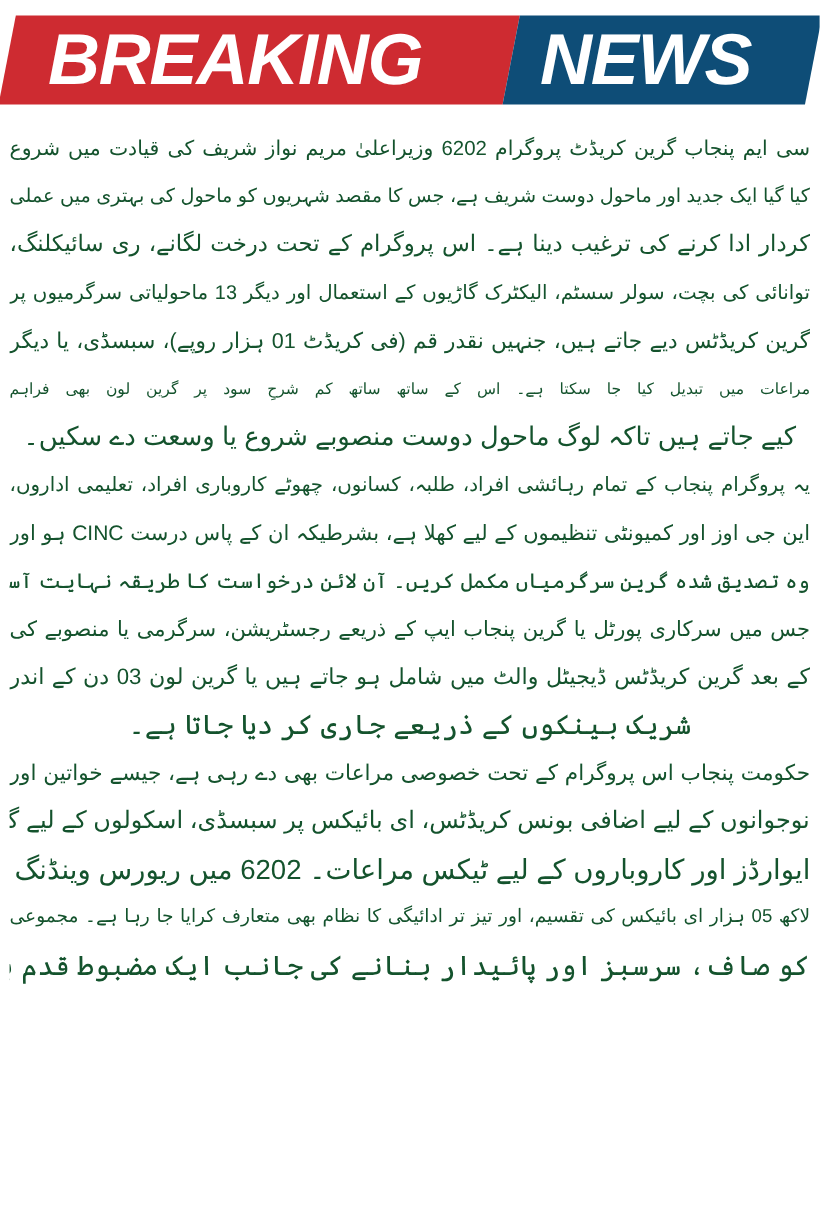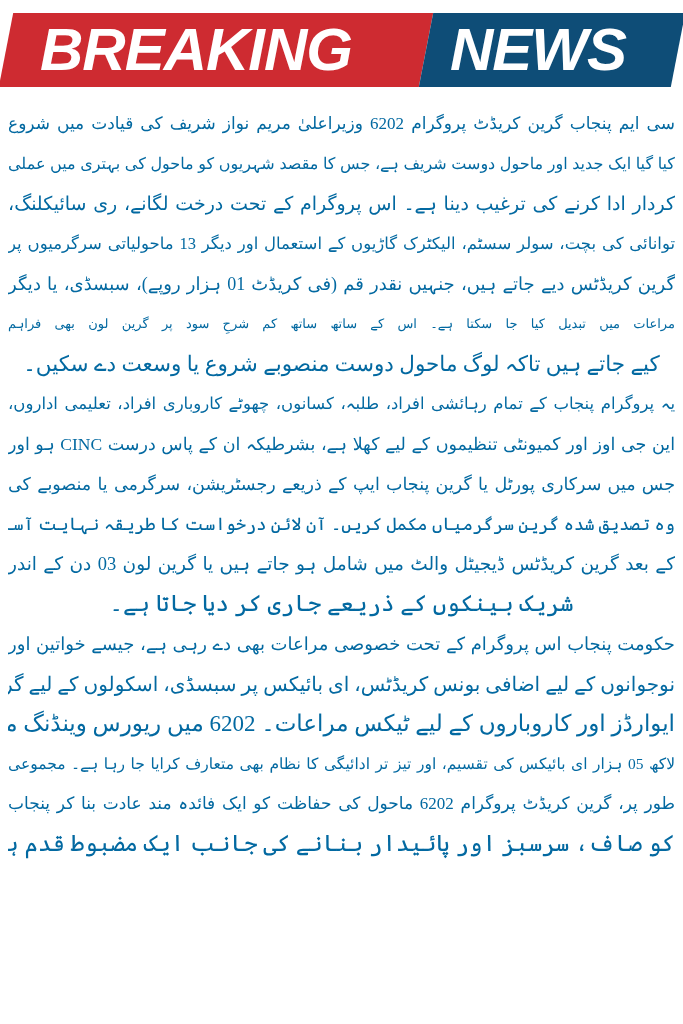--- a/index.html
+++ b/index.html
@@ -76,24 +76,24 @@
     margin: 0;
   }
   .line {
     direction: rtl;
     unicode-bidi: bidi-override;
     text-align: justify;
     text-align-last: justify;
     font-size: 23px;
     line-height: 40px;
     height: 40px;
-    color: #0369a1;
+    color: #14532d;
     white-space: nowrap;
     overflow: hidden;
-    font-family: Liberation Serif, serif;
+    font-family: Liberation Sans, sans-serif;
   }
   .line.last {
     text-align-last: center;
   }
 </style>
 </head>
 <body>
 
 <div id="banner-wrap">
   <div id="banner-red" class="banner-skew">
@@ -110,26 +110,25 @@
       <div class="line" style="font-size: 16px;">کیا گیا ایک جدید اور ماحول دوست شریف ہے، جس کا مقصد شہریوں کو ماحول کی بہتری میں عملی</div>
       <div class="line" style="font-size: 19px;">کردار ادا کرنے کی ترغیب دینا ہے۔ اس پروگرام کے تحت درخت لگانے، ری سائیکلنگ،</div>
       <div class="line" style="font-size: 16.5px;">توانائی کی بچت، سولر سسٹم، الیکٹرک گاڑیوں کے استعمال اور دیگر 31 ماحولیاتی سرگرمیوں پر</div>
       <div class="line" style="font-size: 18px;">گرین کریڈٹس دیے جاتے ہیں، جنہیں نقدر قم (فی کریڈٹ 10 ہزار روپے)، سبسڈی، یا دیگر</div>
       <div class="line" style="font-size: 13px;">مراعات میں تبدیل کیا جا سکتا ہے۔ اس کے ساتھ ساتھ کم شرحِ سود پر گرین لون بھی فراہم</div>
       <div class="line last" style="font-size: 21.5px;">کیے جاتے ہیں تاکہ لوگ ماحول دوست منصوبے شروع یا وسعت دے سکیں۔</div>
     </div>
     <div class="para">
       <div class="line" style="font-size: 16.5px;">یہ پروگرام پنجاب کے تمام رہائشی افراد، طلبہ، کسانوں، چھوٹے کاروباری افراد، تعلیمی اداروں،</div>
       <div class="line" style="font-size: 17.5px;">این جی اوز اور کمیونٹی تنظیموں کے لیے کھلا ہے، بشرطیکہ ان کے پاس درست CNIC ہو اور</div>
+      <div class="line" style="font-size: 17.5px;">وہ تصدیق شدہ گرین سرگرمیاں مکمل کریں۔ آن لائن درخواست کا طریقہ نہایت آسان ہے،</div>
       <div class="line" style="font-size: 17.5px;">جس میں سرکاری پورٹل یا گرین پنجاب ایپ کے ذریعے رجسٹریشن، سرگرمی یا منصوبے کی</div>
-      <div class="line" style="font-size: 17.5px;">وہ تصدیق شدہ گرین سرگرمیاں مکمل کریں۔ آن لائن درخواست کا طریقہ نہایت آسان ہے،</div>
       <div class="line" style="font-size: 18.5px;">کے بعد گرین کریڈٹس ڈیجیٹل والٹ میں شامل ہو جاتے ہیں یا گرین لون 30 دن کے اندر</div>
       <div class="line last" style="font-size: 23px;">شریک بینکوں کے ذریعے جاری کر دیا جاتا ہے۔</div>
     </div>
     <div class="para">
       <div class="line" style="font-size: 18px;">حکومت پنجاب اس پروگرام کے تحت خصوصی مراعات بھی دے رہی ہے، جیسے خواتین اور</div>
       <div class="line" style="font-size: 20px;">نوجوانوں کے لیے اضافی بونس کریڈٹس، ای بائیکس پر سبسڈی، اسکولوں کے لیے گرین کیمپس</div>
       <div class="line" style="font-size: 23px;">ایوارڈز اور کاروباروں کے لیے ٹیکس مراعات۔ 2026 میں ریورس وینڈنگ مشینیں، 1</div>
       <div class="line" style="font-size: 15.5px;">لاکھ 50 ہزار ای بائیکس کی تقسیم، اور تیز تر ادائیگی کا نظام بھی متعارف کرایا جا رہا ہے۔ مجموعی</div>
-      <div class="line" style="font-size: 17px;">طور پر، گرین کریڈٹ پروگرام 2026 ماحول کی حفاظت کو ایک فائدہ مند عادت بنا کر پنجاب</div>
       <div class="line last" style="font-size: 23px;">کو صاف، سرسبز اور پائیدار بنانے کی جانب ایک مضبوط قدم ہے۔</div>
     </div>
   </div>
 
 </body></html>

